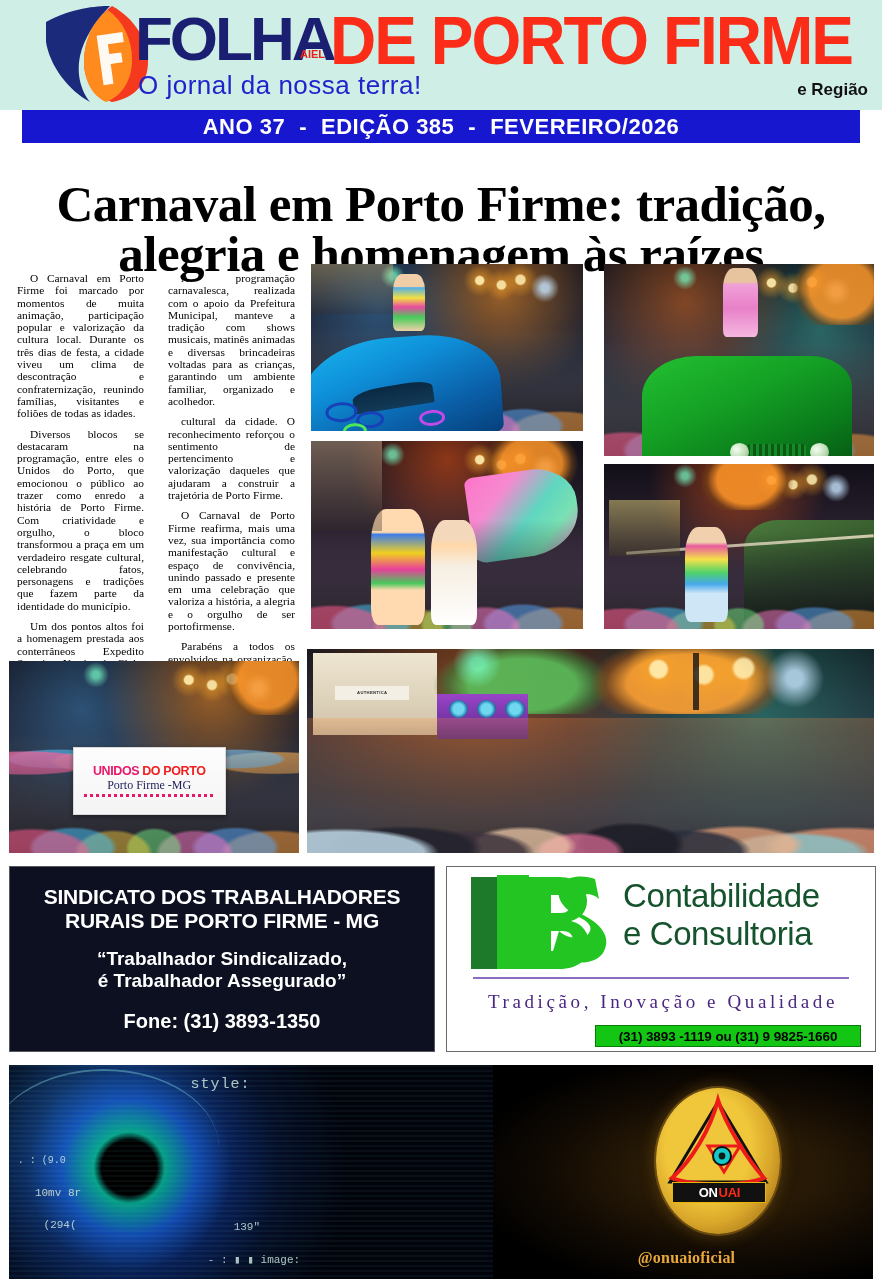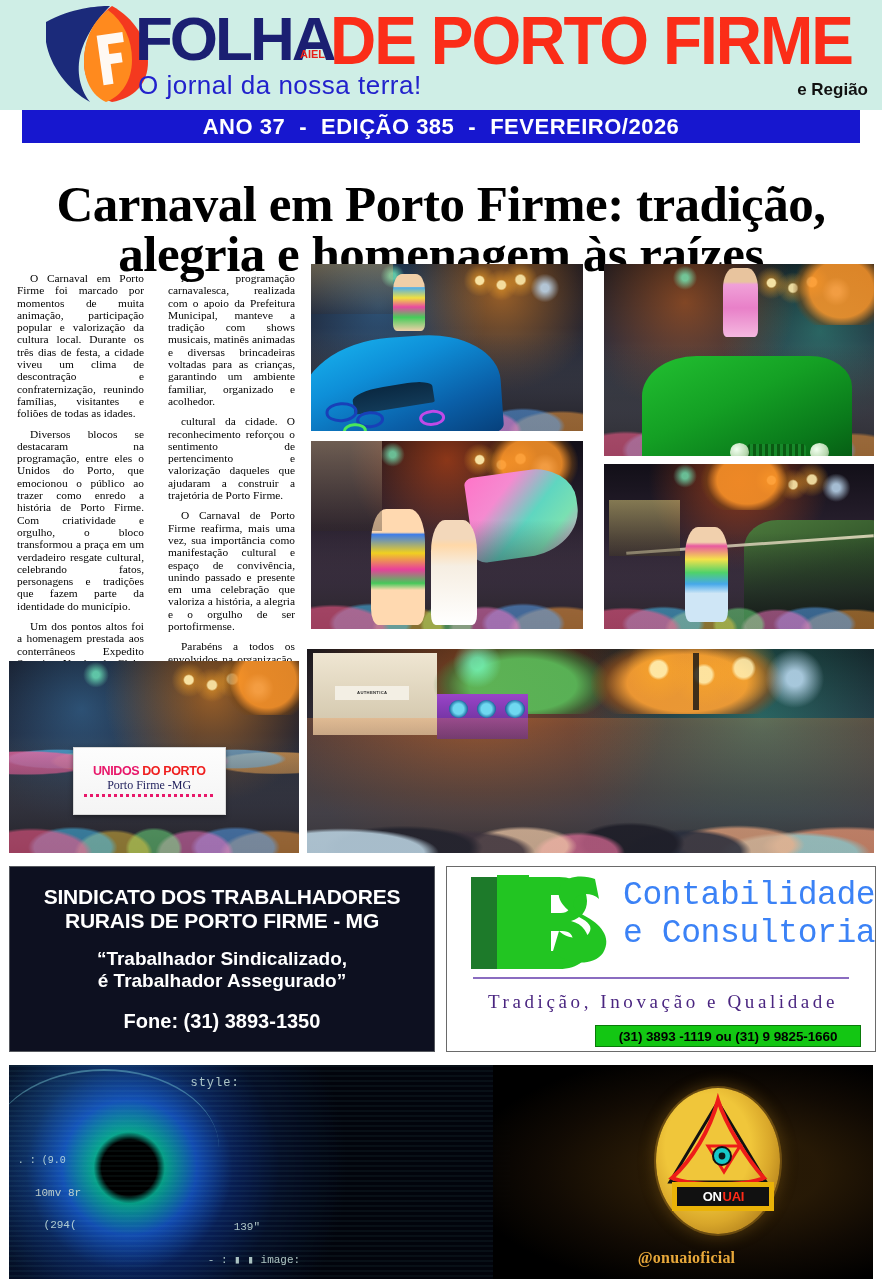--- a/index.html
+++ b/index.html
@@ -161,56 +161,56 @@
      border:1px solid #55585e;display:flex;flex-direction:column;align-items:center;justify-content:center;
      color:#ffffff;text-align:center;}
   .ad-sind .t1{font-size:21px;font-weight:bold;line-height:1.14;letter-spacing:-.2px;}
   .ad-sind .t2{font-size:19px;font-weight:bold;line-height:1.18;margin-top:15px;}
   .ad-sind .t3{font-size:20px;font-weight:bold;margin-top:17px;}
 
   
   .ad-lbs{position:absolute;left:446px;top:866px;width:428px;height:184px;background:#ffffff;
      border:1px solid #6a6a6a;overflow:hidden;}
   .lbs-logo{position:absolute;left:20px;top:6px;width:150px;height:100px;}
-  .lbs-cont{position:absolute;left:176px;top:10px;color:#3b82f6;font-family:Liberation Mono, monospace;
+  .lbs-cont{position:absolute;left:176px;top:10px;color:#14532d;font-family:Liberation Sans, sans-serif;
      font-size:33px;line-height:1.14;letter-spacing:-.4px;}
   .lbs-rule{position:absolute;left:26px;top:110px;width:376px;height:2px;background:#8a6cc0;}
   .lbs-tag{position:absolute;left:20px;top:124px;width:392px;text-align:center;color:#4a2580;
      font-family:"Liberation Serif",serif;font-size:19px;letter-spacing:3.6px;}
   .lbs-phone{position:absolute;left:148px;top:158px;width:264px;height:20px;background:#13c613;
      border:1px solid #0a7a0a;color:#000;font-weight:bold;font-size:13.5px;
      display:flex;align-items:center;justify-content:center;letter-spacing:-.1px;}
 
   
   .ad-banner{position:absolute;left:9px;top:1065px;width:864px;height:214px;background:#000;overflow:hidden;}
   .eye-bg{position:absolute;left:0;top:0;width:58%;height:100%;
      background:
        radial-gradient(circle at 24% 48%, #000 0 7%, rgba(0,255,200,.55) 9%, rgba(20,90,220,.75) 17%, rgba(10,40,120,.6) 26%, rgba(4,14,40,.85) 38%, #02040c 55%),
        radial-gradient(circle at 10% 18%, rgba(60,180,190,.35), transparent 40%),
        linear-gradient(100deg,#04121c 0%,#061020 40%,#02050c 100%);}
   .eye-lid{position:absolute;left:-4%;top:2%;width:46%;height:36%;
      border-top:2px solid rgba(120,200,210,.45);border-radius:50%/100% 100% 0 0;}
   .eye-scan{position:absolute;left:0;top:0;width:100%;height:100%;
      background:repeating-linear-gradient(180deg, rgba(120,230,220,.05) 0 2px, transparent 2px 5px);}
   .code{position:absolute;color:#cfe9e2;font-family:"Liberation Mono",monospace;opacity:.82;}
-  .c1{left:21%;top:5%;font-size:12px;letter-spacing:1px;}
+  .c1{left:21%;top:5%;font-size:15px;letter-spacing:1px;}
   .c2{left:1%;top:42%;font-size:10px;}
   .c3{left:3%;top:57%;font-size:11px;color:#dfe9d6;}
   .c4{left:4%;top:72%;font-size:11px;}
   .c5{left:26%;top:73%;font-size:11px;}
   .c6{left:23%;top:88%;font-size:11px;}
   .dark-right{position:absolute;left:56%;top:0;width:44%;height:100%;
      background:radial-gradient(ellipse at 62% 50%, rgba(70,45,10,.55) 0 28%, rgba(20,12,4,.85) 55%, #000 80%);}
   .onuai{position:absolute;left:74%;top:10%;width:140px;height:152px;}
   .onuai-disc{position:absolute;left:8px;top:2px;width:124px;height:146px;border-radius:50%;
      background:radial-gradient(ellipse at 42% 40%, #f0c63a 0 42%, #d9a72a 62%, #b2801c 80%, rgba(120,85,18,.5) 92%, transparent 100%);
      box-shadow:0 0 0 2px rgba(180,130,30,.4), 0 0 14px 4px rgba(120,85,18,.45);}
   .onuai svg{position:absolute;left:0;top:0;}
   .onuai-word{position:absolute;left:24px;top:96px;width:92px;height:19px;background:#111;
-     border:5px solid #eab308;display:flex;align-items:center;justify-content:center;gap:1px;
+     border:1px solid #eab308;display:flex;align-items:center;justify-content:center;gap:1px;
      font-weight:bold;font-size:13px;letter-spacing:-.3px;}
   .onuai-word .w{color:#ffffff;} .onuai-word .r{color:#ff2a18;}
   .onuai-handle{position:absolute;left:68%;top:86%;width:180px;text-align:center;color:#e8a83a;
      font-family:"Liberation Serif",serif;font-weight:bold;font-size:16px;letter-spacing:.2px;}
 </style>
 </head>
 <body>
 
 <div class="masthead">
 

